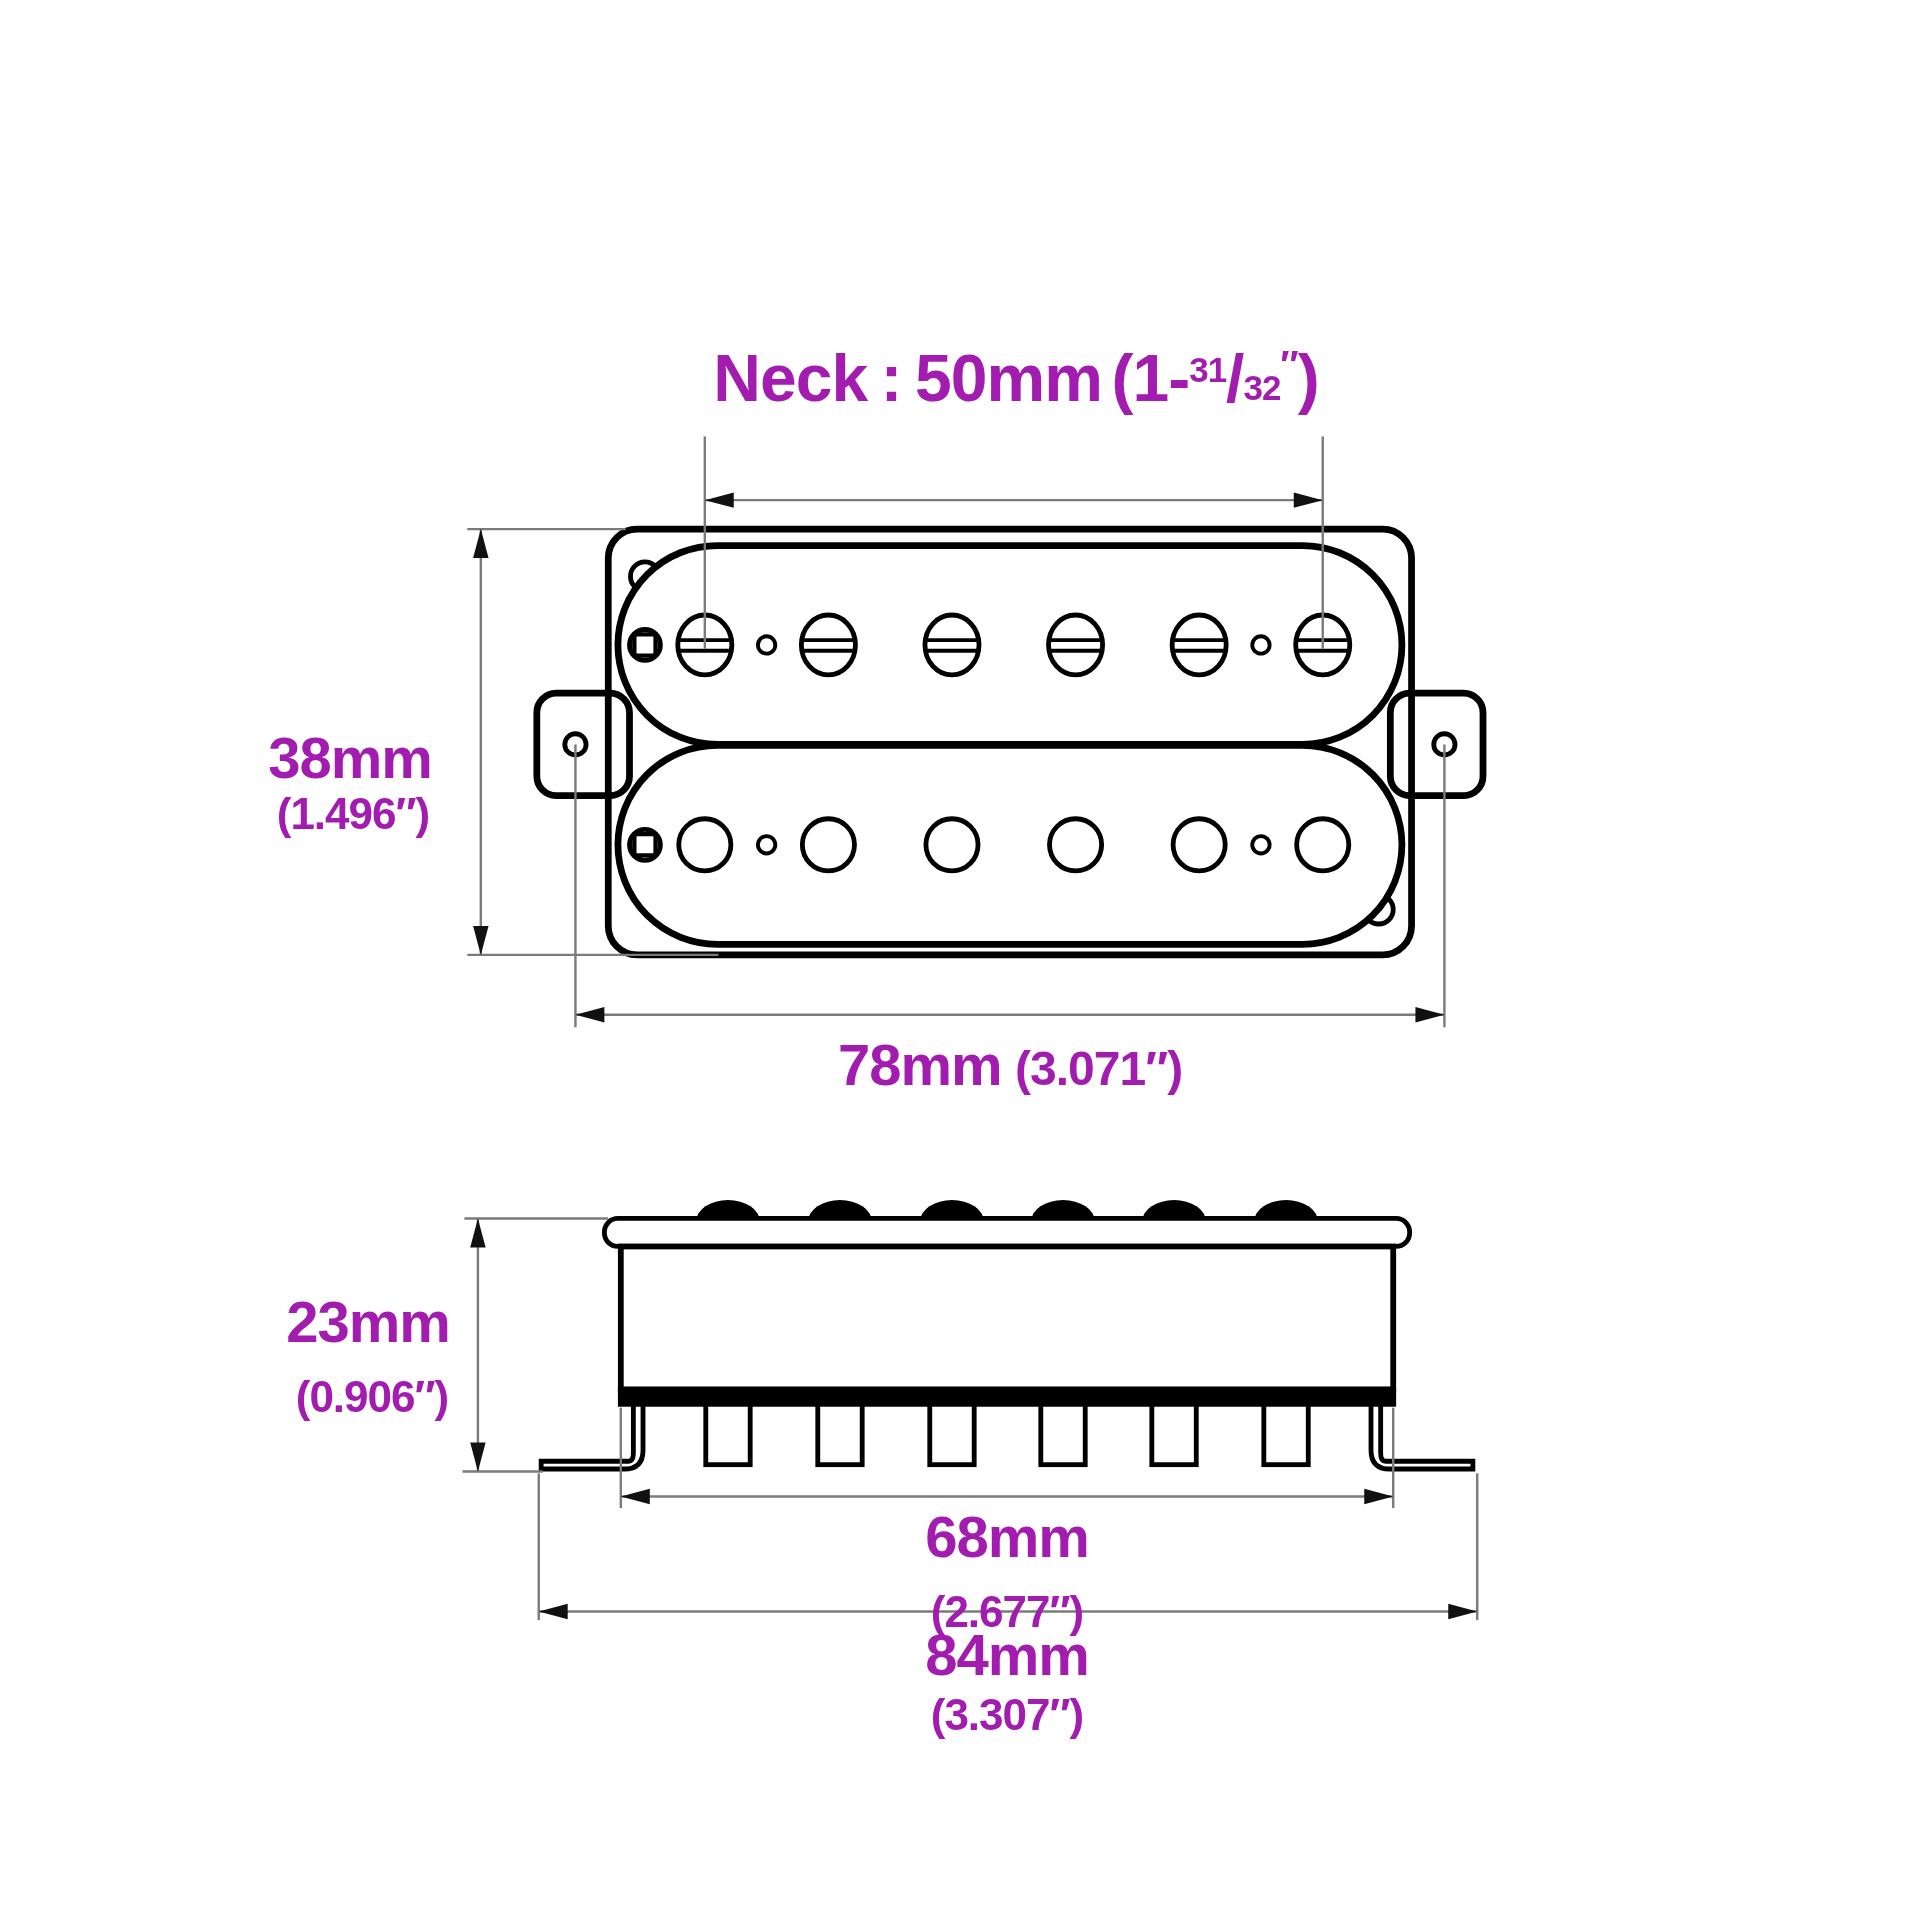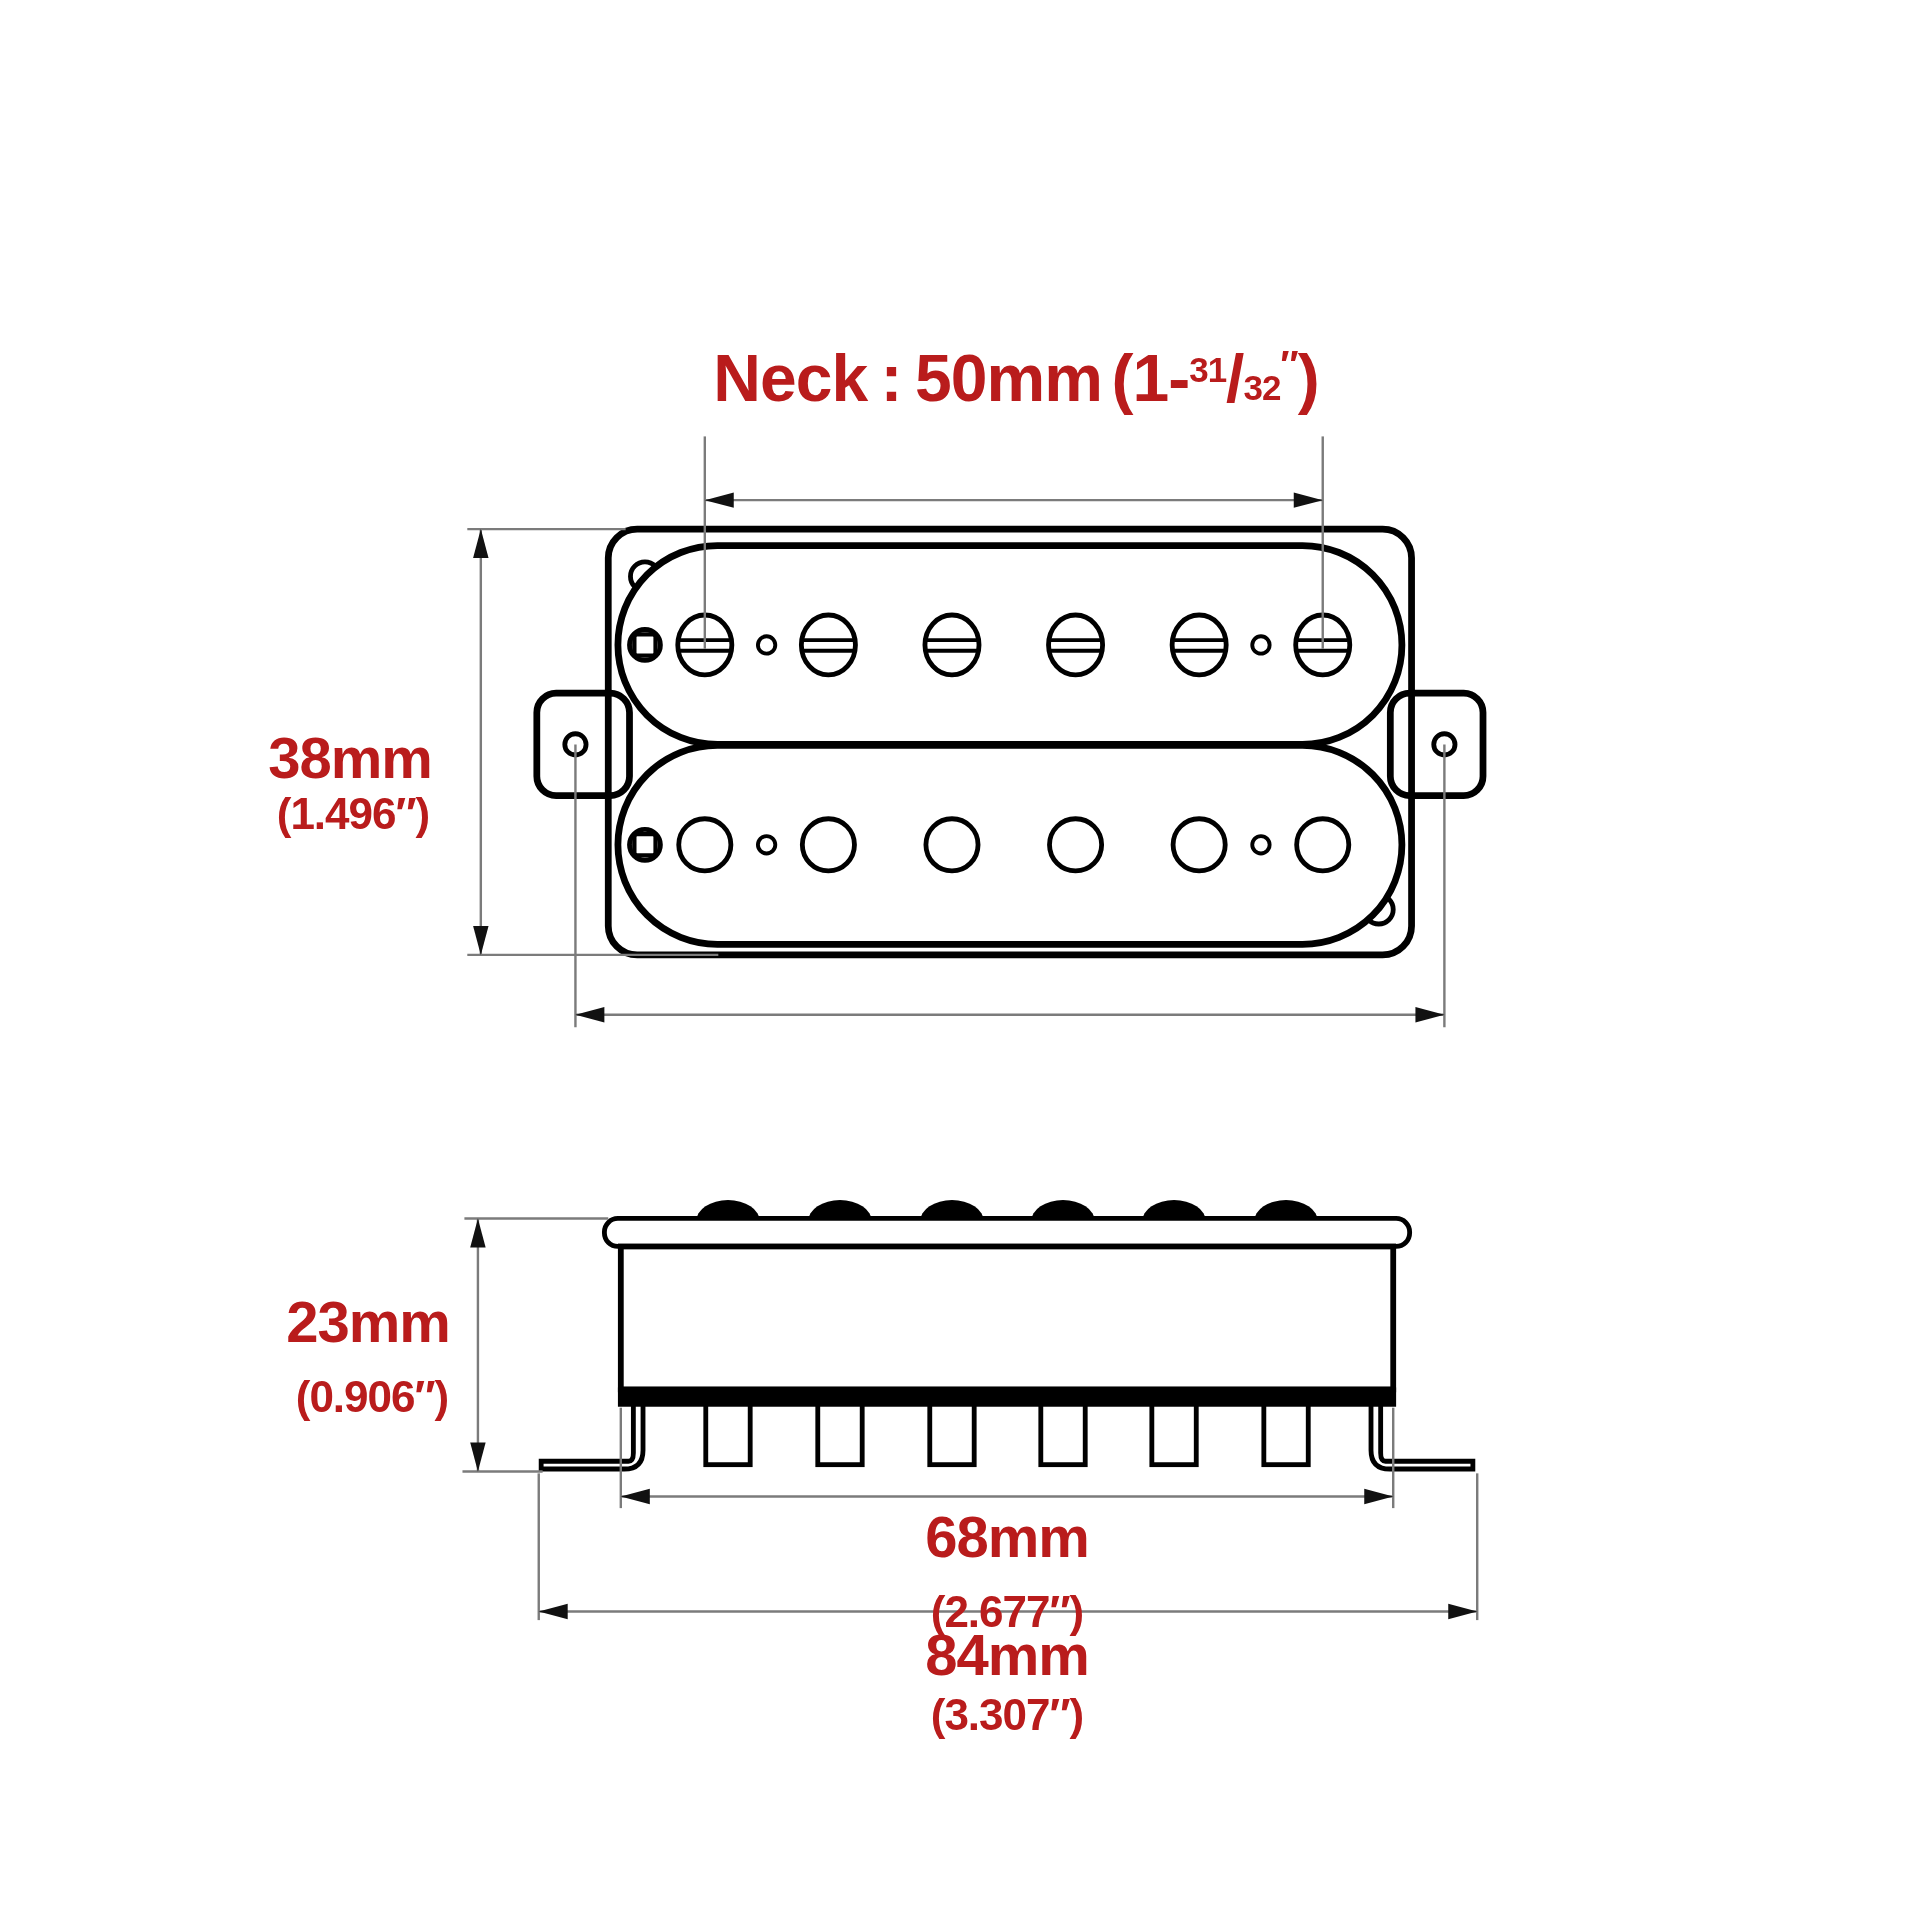--- a/index.html
+++ b/index.html
@@ -1,18 +1,18 @@
 <!DOCTYPE html>
 <html><head>
 <meta charset="utf-8">
 <style>
   html,body{margin:0;padding:0;background:#ffffff;}
   #canvas{
     position:relative;width:1536px;height:1931px;background:#ffffff;
-    font-family:"Liberation Sans","DejaVu Sans",sans-serif;color:#b91c1c;
+    font-family:"Liberation Sans","DejaVu Sans",sans-serif;color:#a21caf;
     overflow:hidden;
   }
   #artwork{position:absolute;left:0;top:0;width:1931px;height:1931px;}
   .lbl{position:absolute;transform:translate(-50%,-50%);white-space:nowrap;
        font-weight:bold;letter-spacing:-1px;line-height:1;}
   .hdr{font-size:66px;}
   .hdr .sep{padding:0 13.5px;}
   .hdr .gap{padding-left:9.7px;}
   .frac-num{font-size:0.53em;vertical-align:0.55em;}
   .frac-den{font-size:0.53em;vertical-align:0.02em;}
@@ -157,20 +157,23 @@
   </svg>
 
   <div class="lbl hdr" style="left:1016px;top:378px">
     <span>Neck</span><span class="sep">:</span><span>50mm</span><span class="gap">(</span><span>1-</span><span class="frac-num">31</span><span>/</span><span class="frac-den">32</span><span class="prime-hi">″</span><span>)</span>
   </div>
 
 
   <div class="lbl dim-mm" style="left:350px;top:758px">38mm</div>
   <div class="lbl dim-in" style="left:353px;top:784px">(1.496″)</div>
 
+  <div class="lbl oneline" style="left:1010px;top:1065px">
+    <span class="dim-mm">78mm</span><span class="dim-in">(3.071″)</span>
+  </div>
 
   <div class="lbl dim-mm" style="left:368px;top:1322px">23mm</div>
   <div class="lbl dim-in" style="left:372px;top:1367px">(0.906″)</div>
 
   <div class="lbl dim-mm" style="left:1007px;top:1537px">68mm</div>
   <div class="lbl dim-in" style="left:1007px;top:1582px">(2.677″)</div>
 
   <div class="lbl dim-mm" style="left:1007px;top:1655px">84mm</div>
   <div class="lbl dim-in" style="left:1007px;top:1685px">(3.307″)</div>
 

